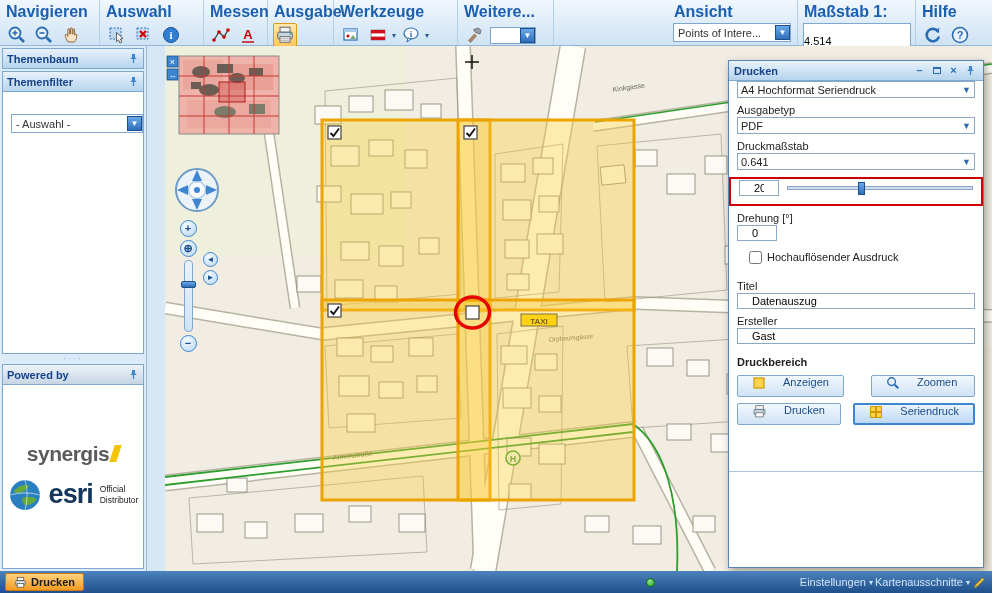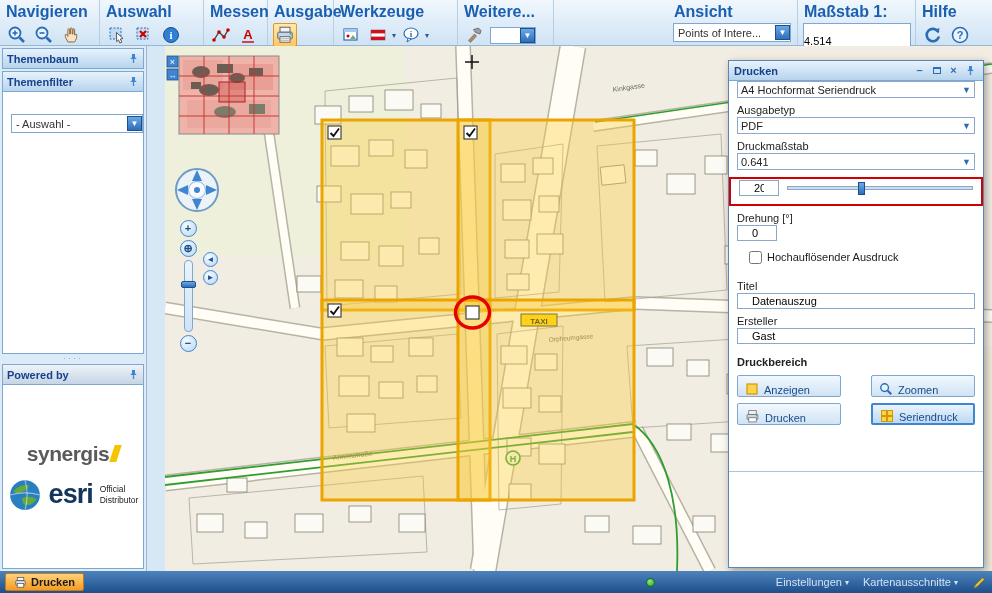--- a/index.html
+++ b/index.html
@@ -82,33 +82,33 @@
   .finput.small{width:40px}
   .red-group{margin:7px 0 0;border:2px solid #cf0000;padding:1px 8px 8px}
   .red-group .flabel{margin:2px 0 2px}
   .slider-row{display:flex;align-items:center}
   .track{flex:1;height:4px;background:#cfdded;border:1px solid #8aa8c8;margin-left:8px;position:relative}
   .handle{position:absolute;left:38%;top:-5px;width:7px;height:13px;
           background:linear-gradient(#6aa8e8,#2f6fba);border:1px solid #1d4f8b}
   .chk-row{display:flex;align-items:flex-start;gap:5px;margin:10px 20px 0}
   .btn-row{display:flex;justify-content:space-between;margin:6px 8px 0}
   .pbtn{height:22px;min-width:104px;border:1px solid #7fa8d0;border-radius:2px;
-        background:linear-gradient(#f2f8fd,#cfe3f5);display:flex;align-items:flex-end;gap:5px;
-        padding:0 7px;color:#1a4a8a;cursor:default}
+        background:linear-gradient(#f2f8fd,#cfe3f5);display:flex;align-items:flex-start;gap:17px;
+        padding:0 14px;color:#1a4a8a;cursor:default}
   .pbtn.focused{border:2px solid #3f86d2;background:linear-gradient(#eaf4fd,#bcd9f2)}
   .panel-divider{margin-top:46px;border-top:1px solid #a8c4de}
 
   
   .statusbar{position:absolute;left:0;right:0;bottom:0;height:22px;
              background:linear-gradient(#4d83bd,#1d4f8b);display:flex;align-items:center;padding:0 5px;gap:14px}
   .drucken-tab{height:18px;background:linear-gradient(#ffd27a,#f59a23);border:1px solid #c87a10;border-radius:2px;
                display:flex;align-items:center;gap:4px;padding:0 8px;color:#1a1a1a;font-weight:bold}
   .status-dot{position:absolute;left:646px;top:7px;width:9px;height:9px;border-radius:50%;
               background:radial-gradient(circle at 35% 30%,#8fe88f,#27a527);border:1px solid #156c15}
-  .sb-right{margin-left:auto;display:flex;align-items:center;gap:14px}
+  .sb-right{margin-left:auto;display:flex;align-items:center;gap:2px}
   .sb-link{color:#cfe3f7;display:flex;align-items:center;gap:3px}
   .sb-link .caret{font-size:8px}
 </style>
 </head>
 <body>
 
 <div class="app">
 
   <div class="toolbar">
 

